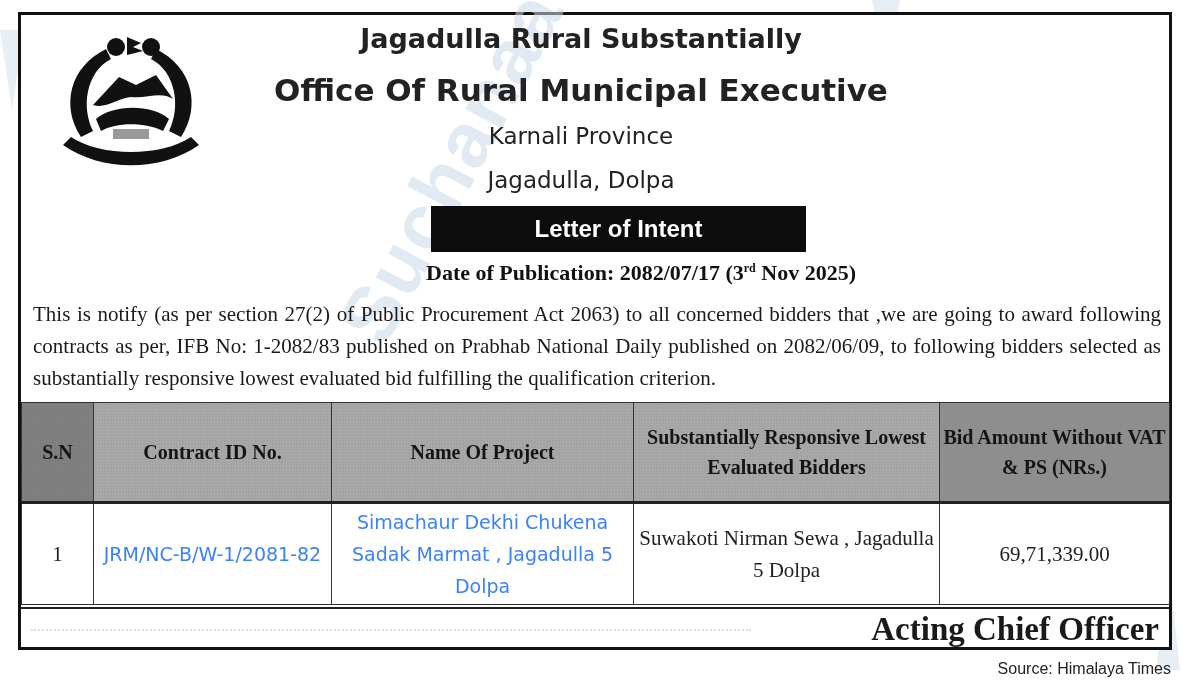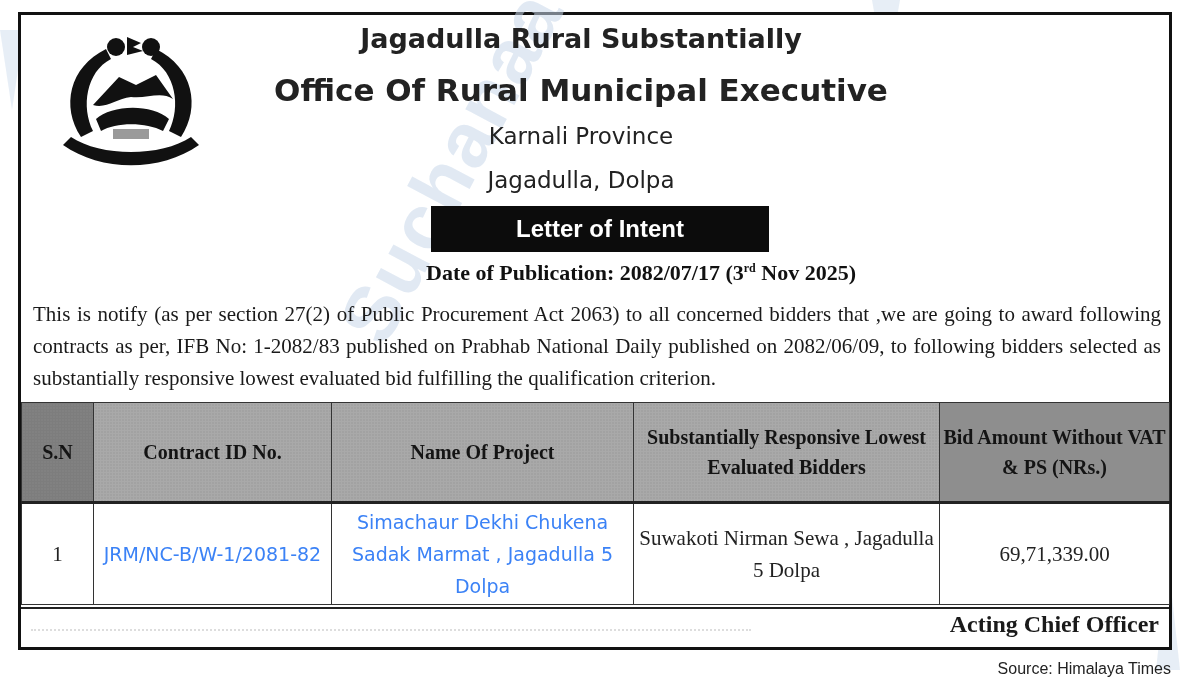--- a/index.html
+++ b/index.html
@@ -22,21 +22,21 @@
   .emblem { position: absolute; left: 30px; top: 12px; width: 160px; height: 145px; }
 
   .hdr { position: absolute; left: 0; width: 1148px; text-align: center;
          font-family: "DejaVu Sans", sans-serif; color: #222; }
   .hdr-1 { left: 270px; width: 580px; top: 8px; font-size: 27px; font-weight: bold; }
   .hdr-2 { left: 240px; width: 640px; top: 57px; font-size: 31px; font-weight: bold; }
   .hdr-3 { left: 270px; width: 580px; top: 108px; font-size: 23px; }
   .hdr-4 { left: 270px; width: 580px; top: 152px; font-size: 23px; }
 
   .banner {
-    position: absolute; left: 410px; top: 191px; width: 338px; height: 46px;
+    position: absolute; left: 410px; top: 191px; width: 375px; height: 46px;
     background: #0c0c0c; color: #fff; text-align: center;
     font-family: "Liberation Sans", sans-serif; font-weight: bold; font-size: 24px; line-height: 46px;
   }
   .pubdate {
     position: absolute; left: 360px; top: 245px; width: 520px; text-align: center;
     font-size: 22px; font-weight: bold;
   }
   .pubdate sup { font-size: 12px; }
 
   .body-text {
@@ -63,21 +63,21 @@
 
   .footer-row {
     position: absolute; left: 0; top: 592px; width: 1148px; height: 40px;
     border-top: 2px solid #222;
   }
   .faded-nepali {
     position: absolute; left: 10px; top: 12px; width: 720px; height: 10px;
     border-bottom: 2px dotted #cfcfcf; opacity: 0.7;
   }
   .signatory {
-    position: absolute; right: 10px; top: 2px; font-size: 24px; font-weight: bold; color: #1a1a1a;
+    position: absolute; right: 10px; top: 2px; font-size: 33px; font-weight: bold; color: #1a1a1a;
   }
   .source {
     position: absolute; right: 10px; top: 660px; font-family: "Liberation Sans", sans-serif;
     font-size: 16px; color: #222;
   }
 </style>
 </head>
 <body>
 
 <div class="wm-wedge" style="left:0;top:30px;border-left:12px solid transparent;border-right:12px solid transparent;border-top:80px solid #b9cde6;"></div>

